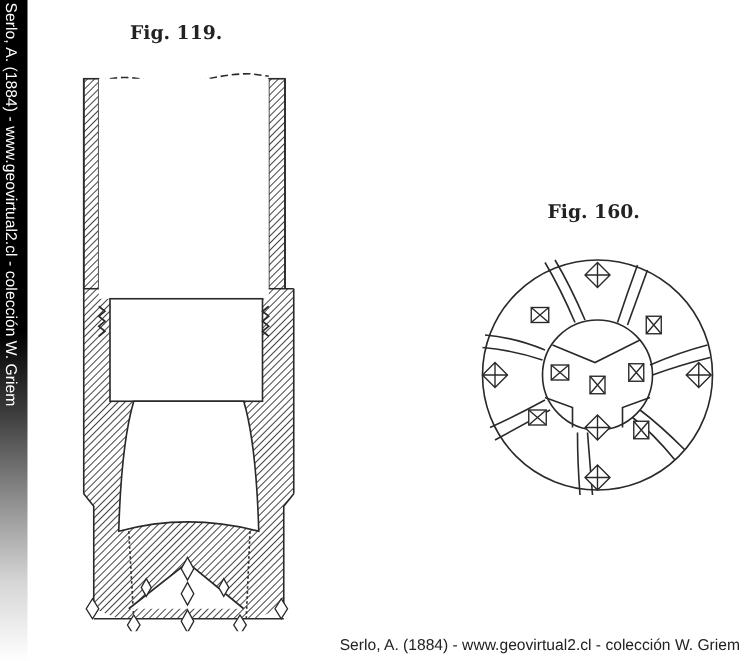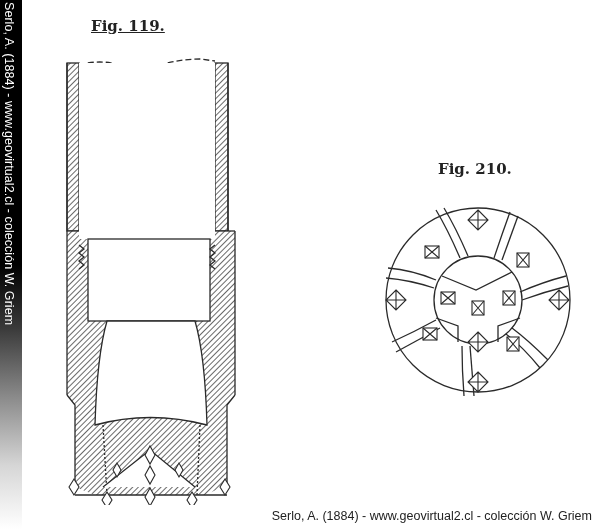--- a/index.html
+++ b/index.html
@@ -11,40 +11,40 @@
     .side-text {
       position: absolute; left: 2px; top: 2px;
       writing-mode: vertical-rl;
       font-family: "Liberation Sans", sans-serif; font-size: 12.5px; color: #ffffff;
       white-space: nowrap; letter-spacing: 0.05px;
     }
     .fig-title {
       position: absolute; font-family: "DejaVu Serif", serif; font-size: 15px; color: #222;
       font-weight: bold;
     }
-    #fig119-title { left: 91px; top: 17px; text-decoration: underline; }
+    #fig119-title { left: 104px; top: 17px; }
     #fig120-title { left: 438px; top: 160px; }
     svg.fig { position: absolute; }
     #fig119 { left: 55px; top: 55px; }
     #fig120 { left: 378px; top: 200px; }
     .credit {
       position: absolute; right: 8px; bottom: 6px;
       font-family: "Liberation Sans", sans-serif; font-size: 12.5px; color: #222;
       white-space: nowrap;
     }
   </style>
 </head>
 <body>
 
 <div class="side-band">
   <span class="side-text">Serlo, A. (1884) - www.geovirtual2.cl - colección W. Griem</span>
 </div>
 
 <div class="fig-title" id="fig119-title">Fig. 119.</div>
-<div class="fig-title" id="fig120-title">Fig. 210.</div>
+<div class="fig-title" id="fig120-title">Fig. 160.</div>
 
 <svg class="fig" id="fig119" width="190" height="450" viewBox="0 0 190 450">
   <defs>
     <pattern id="hatch" patternUnits="userSpaceOnUse" width="4" height="4" patternTransform="rotate(45)">
       <rect width="4" height="4" fill="#ffffff"></rect>
       <line x1="0" y1="0" x2="0" y2="4" stroke="#444" stroke-width="1.6"></line>
     </pattern>
   </defs>
   <g stroke="#2a2a2a" stroke-width="1.3" fill="none">
 

